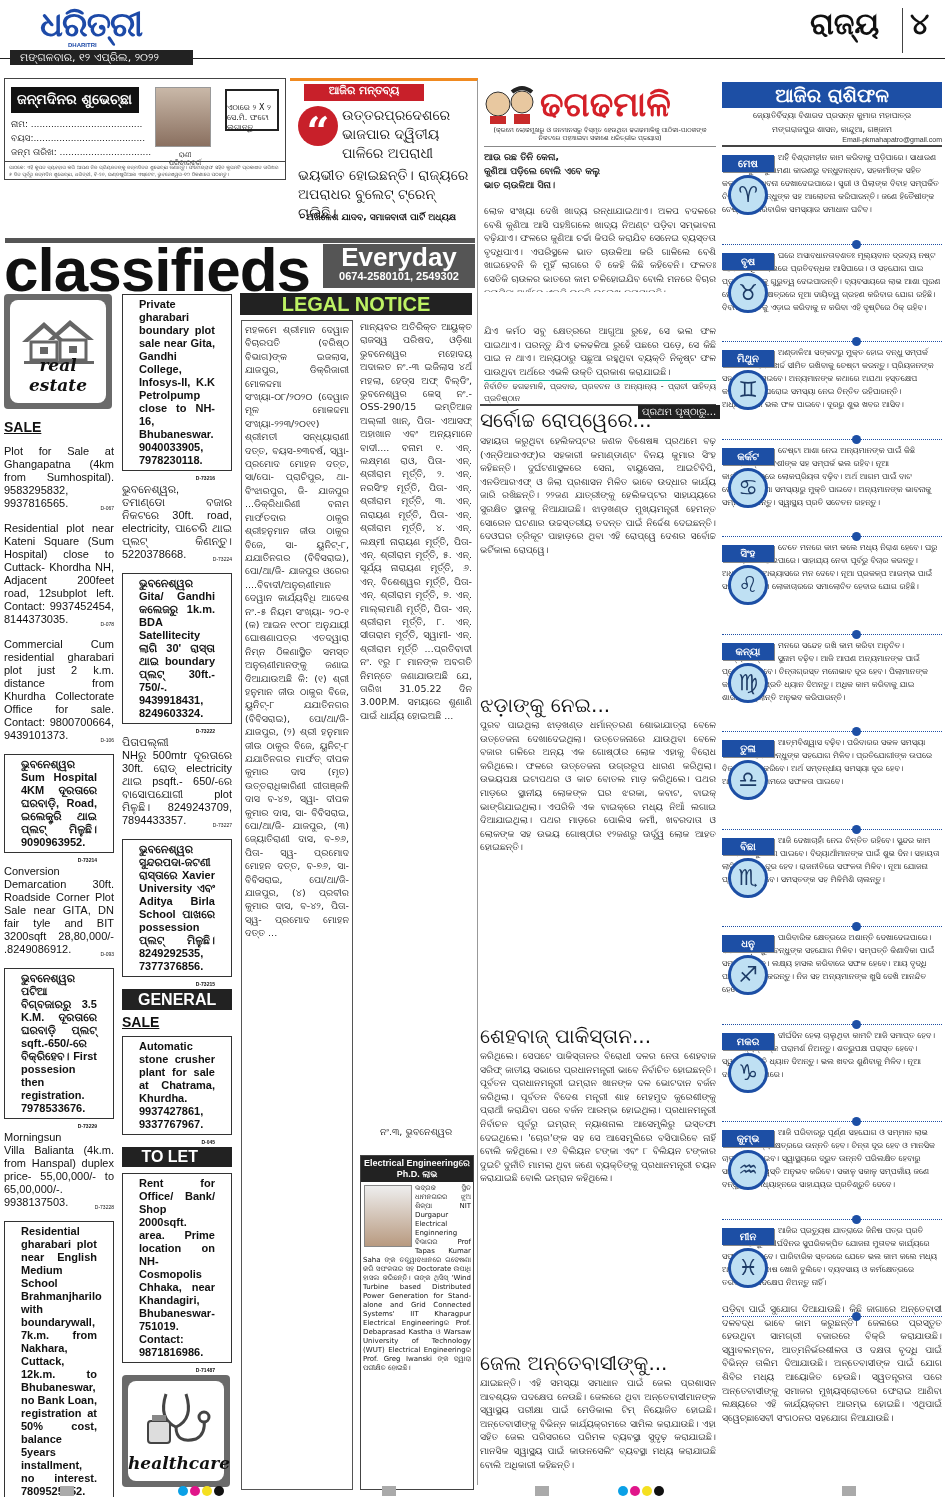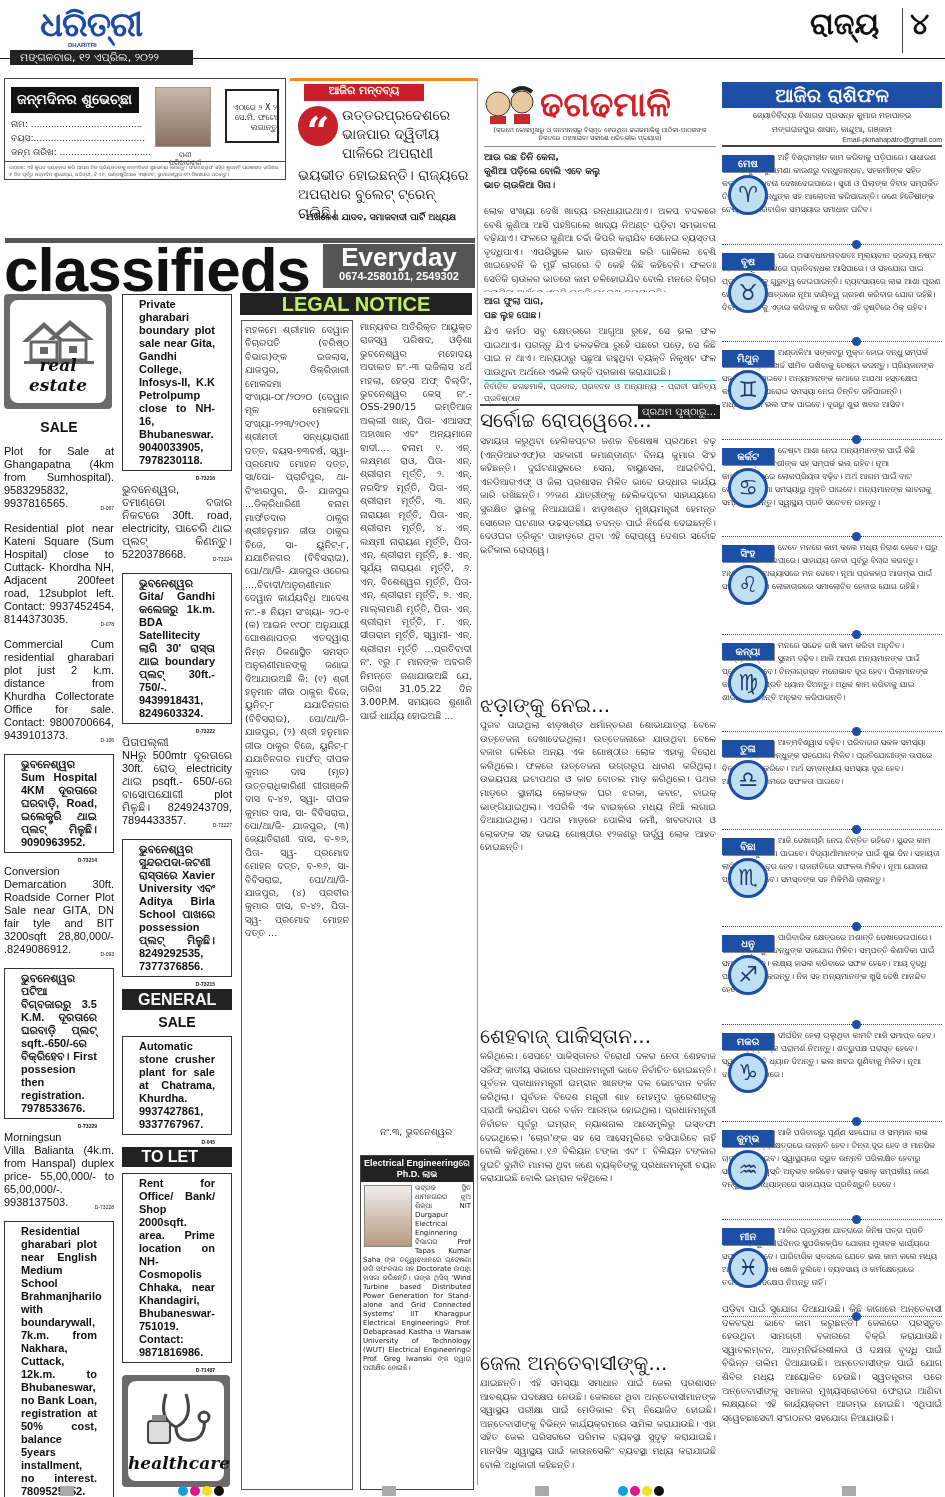--- a/index.html
+++ b/index.html
@@ -11,21 +11,21 @@
 .rule-top{left:0;top:58px;width:945px;height:1px;background:#222}
 .section-title{left:810px;top:6px;font:bold 30px "DejaVu Sans",sans-serif;color:#111}
 .section-sep{left:902px;top:8px;width:1px;height:45px;background:#444}
 .page-num{left:910px;top:6px;font:bold 30px "DejaVu Sans",sans-serif}
 
 .bday{left:4px;top:78px;width:282px;height:102px;border:1px solid #444;background:#fff}
 .bday-head{position:absolute;left:6px;top:8px;width:128px;height:26px;background:#111;color:#fff;font:bold 14px "DejaVu Sans",sans-serif;padding:4px 6px}
 .bday-field{position:absolute;left:6px;font:9px "DejaVu Sans",sans-serif}
 .bday-photo{position:absolute;left:150px;top:8px;width:56px;height:60px;background:linear-gradient(#c9b8a8,#8a7060);border:1px solid #999}
 .bday-cap{position:absolute;left:150px;top:72px;width:60px;font:7px "DejaVu Sans",sans-serif;text-align:center}
-.bday-box{position:absolute;left:220px;top:10px;width:54px;height:54px;border:2px solid #222;font:8px "DejaVu Sans",sans-serif;text-align:right;padding-top:12px}
+.bday-box{position:absolute;left:220px;top:10px;width:54px;height:42px;border:2px solid #222;font:8px "DejaVu Sans",sans-serif;text-align:left;padding-top:12px}
 .bday-foot{position:absolute;left:0;top:82px;width:100%;height:20px;border-top:1px solid #444;font:5px "DejaVu Sans",sans-serif;padding:2px 4px;color:#333}
 
 .quote{left:290px;top:78px;width:188px;height:150px}
 .quote-bar{position:absolute;left:0;top:0;width:188px;height:3px;background:#f08a20}
 .quote-head{position:absolute;left:14px;top:6px;width:120px;height:17px;background:#c8202a;color:#fff;font:bold 11px "DejaVu Sans",sans-serif;text-align:center}
 .quote-icon{position:absolute;left:8px;top:28px;width:40px;height:40px;border-radius:50%;background:#c8202a;color:#fff;font:bold 40px "DejaVu Serif",serif;text-align:center;line-height:50px}
 .quote-text{position:absolute;left:52px;top:28px;width:134px;font:14px "DejaVu Sans",sans-serif;line-height:19px}
 .quote-text2{position:absolute;left:8px;top:88px;width:180px;font:14px "DejaVu Sans",sans-serif;line-height:19px}
 .quote-attr{position:absolute;left:10px;top:134px;font:bold 9px "DejaVu Sans",sans-serif}
 
@@ -35,21 +35,21 @@
 .everyday-t{font:bold 26px "Liberation Sans",sans-serif;line-height:26px}
 .everyday-p{font:bold 11px "Liberation Sans",sans-serif}
 
 .col{font:11px "Liberation Sans",sans-serif;line-height:13px;text-align:justify}
 .ad{margin-bottom:12px}
 .ad.box{border:1.5px solid #333;padding:3px 16px;font-weight:bold}
 .code{font-size:5px;float:right;margin-top:5px}
 .icon-tile{width:108px;height:115px;background:#6a6a6a;border-radius:4px;padding:6px;margin-bottom:10px}
 .icon-tile-inner{width:100%;height:100%;background:#fff;border-radius:8px;position:relative;text-align:center}
 .tile-label{position:absolute;bottom:8px;left:0;width:100%;font:italic bold 17px "DejaVu Serif",serif}
-.sale-h{text-align:center;font:bold 14px "Liberation Sans",sans-serif;margin:6px 0 10px}
+.sale-h{font:bold 14px "Liberation Sans",sans-serif;text-decoration:underline;margin:6px 0 10px}
 .black-h{background:#222;color:#fff;text-align:center;font:bold 16px "Liberation Sans",sans-serif;padding:1px 16px;margin-bottom:4px}
 
 .legal-head{left:240px;top:293px;width:232px;height:22px;background:#222;color:#bef264;font:bold 20px "Liberation Sans",sans-serif;text-align:center;line-height:22px}
 .legal-col{font:9.5px "DejaVu Sans",sans-serif;line-height:13.4px;text-align:justify;color:#222}
 
 .jokes{left:480px;top:80px;width:238px}
 .joke-title{position:absolute;left:60px;top:4px;font:bold 34px "DejaVu Sans",sans-serif;color:#d42028}
 .joke-sub{position:absolute;left:4px;top:46px;width:232px;font:6.5px "DejaVu Sans",sans-serif;text-align:center}
 .body-od{font:9.3px "DejaVu Sans",sans-serif;line-height:13.6px;text-align:justify;color:#222}
 .headline{font:20px "DejaVu Sans",sans-serif;color:#111}
@@ -207,24 +207,20 @@
   </svg>
   <div class="joke-title">ଢଗଢମାଳି</div>
   <div class="joke-sub">(କ୍ରମେ ଲୋକମୁଖରୁ ଓ ଜନମାନସରୁ ବିସ୍ମୃତ ହେଉଥିବା ଢଗଢମାଳିକୁ ପାଠିକା-ପାଠକଙ୍କ ନିକଟରେ ପହଞ୍ଚାଇବା ସକାଶେ ଧରିତ୍ରୀର ପ୍ରୟାସ)</div>
   <div class="abs" style="left:4px;top:66px;width:232px;height:1px;background:#888"></div>
   <div class="abs body-od" style="left:4px;top:70px;width:232px;font-weight:bold;line-height:14px">
     <div>ଆଉ ରଛ ତିନି କେନା,</div>
     <div>କୁଣିଆ ପଡ଼ିଲେ ବୋଲି ଏବେ କଲୁ</div>
     <div>ଭାତ ଚାଉଳିଆ ସିନା।</div>
   </div>
   <div class="abs body-od" style="left:4px;top:124px;width:232px;height:88px;overflow:hidden">ଲୋକ ସଂଖ୍ୟା ଦେଖି ଖାଦ୍ୟ ରନ୍ଧାଯାଇଥାଏ। ଅଳପ ବଦଳରେ ବେଶି କୁଣିଆ ଆସି ପହଞ୍ଚିଗଲେ ଖାଦ୍ୟ ନିଅଣ୍ଟ ପଡ଼ିବା ସମ୍ଭାବନା ବଢ଼ିଯାଏ। ଫଳରେ କୁଣିଆ ଚର୍ଚ୍ଚା କିପରି କରାଯିବ ସେନେଇ ବ୍ୟସ୍ତତା ବୃଦ୍ଧିପାଏ। ଏପରିସ୍ଥଳେ ଭାତ ଚାଉଳିଆ କରି ଗାଳିଲେ ବେଶି ଖାଇହେବନି କି ମୁହିଁ ଲାଗରେ ବି କେହି କିଛି କହିବେନି। ଫଳତଃ ସେତିକି ଚାଉଳର ଭାତରେ କାମ ଚଳିହୋଇଯିବ ବୋଲି ମନରେ ବିଚାର କରାଯିବା ଅର୍ଥରେ ଏଭଳି ଉକ୍ତି ଉଲେଖ କରାଯାଇଛି।</div>
-  <div class="abs body-od" style="left:4px;top:214px;width:232px;font-weight:bold;line-height:14px">
-    <div>ଆଗ ଫୁଲା ପାଗ,</div>
-    <div>ପଛ ଲୁହ ପୋଛ।</div>
-  </div>
   <div class="abs body-od" style="left:4px;top:244px;width:232px;height:56px;overflow:hidden">ଯିଏ କର୍ମଠ ସବୁ କ୍ଷେତ୍ରରେ ଆଗୁଆ ରୁହେ, ସେ ଭଲ ଫଳ ପାଇଥାଏ। ପରନ୍ତୁ ଯିଏ ଢଳଢଳିଆ ରୁହେଁ ପଛରେ ପଡ଼େ, ସେ କିଛି ପାଇ ନ ଥାଏ। ଅନ୍ୟଠାରୁ ପଛୁଆ ରହୁଥିବା ବ୍ୟକ୍ତି ନିକୃଷ୍ଟ ଫଳ ପାଉଥିବା ଅର୍ଥରେ ଏଭଳି ଉକ୍ତି ପ୍ରକାଶ କରାଯାଇଛି।</div>
   <div class="abs body-od" style="left:4px;top:300px;width:232px;border-top:1px solid #14b8a6;font-size:8px;line-height:12px">ନିର୍ବାଚିତ ଢଗଢମାଳି, ପ୍ରବାଦ, ପ୍ରବଚନ ଓ ଅନ୍ୟାନ୍ୟ - ପ୍ରାଚୀ ସାହିତ୍ୟ ପ୍ରତିଷ୍ଠାନ</div>
 </div>
 
 <div class="abs" style="left:480px;top:404px;width:236px;height:2px;background:#444"></div>
 <div class="abs headline" style="left:480px;top:408px">ସର୍ବୋଚ୍ଚ ରୋପ୍‌ୱେରେ...</div>
 <div class="abs tag" style="left:638px;top:405px">ପ୍ରଥମ ପୃଷ୍ଠାରୁ...</div>
 <div class="abs body-od" style="left:480px;top:434px;width:236px;height:255px;overflow:hidden">ସହାୟତା କରୁଥିବା ହେଲିକପ୍ଟର ଜଣକ ବିଶେଷଜ୍ଞ ପ୍ରଥମେ ବଢ଼ (ଏନ୍‌ଡିଆରଏଫ୍)ର ସହକାରୀ କମାଣ୍ଡାଣ୍ଟ ବିନୟ କୁମାର ସିଂହ କହିଛନ୍ତି। ଦୁର୍ଘଟଣାସ୍ଥଳରେ ସେନା, ବାୟୁସେନା, ଆଇଟିବିପି, ଏନଡିଆରଏଫ୍ ଓ ଜିଲା ପ୍ରଶାସନ ମିଳିତ ଭାବେ ଉଦ୍ଧାର କାର୍ଯ୍ୟ ଜାରି ରଖିଛନ୍ତି। ୨୨ଜଣ ଯାତ୍ରୀଙ୍କୁ ହେଲିକପ୍ଟର ସାହାଯ୍ୟରେ ସୁରକ୍ଷିତ ସ୍ଥାନକୁ ନିଆଯାଇଛି। ଝାଡ଼ଖଣ୍ଡ ମୁଖ୍ୟମନ୍ତ୍ରୀ ହେମନ୍ତ ସୋରେନ ଘଟଣାର ଉଚ୍ଚସ୍ତରୀୟ ତଦନ୍ତ ପାଇଁ ନିର୍ଦ୍ଦେଶ ଦେଇଛନ୍ତି। ଦେଓଘର ତ୍ରିକୂଟ ପାହାଡ଼ରେ ଥିବା ଏହି ରୋପ୍‌ୱେ ଦେଶର ସର୍ବୋଚ୍ଚ ଭର୍ଟିକାଲ ରୋପ୍‌ୱେ।</div>
 
 <div class="abs headline" style="left:480px;top:693px">ଝଡ଼ାଙ୍କୁ ନେଇ...</div>

